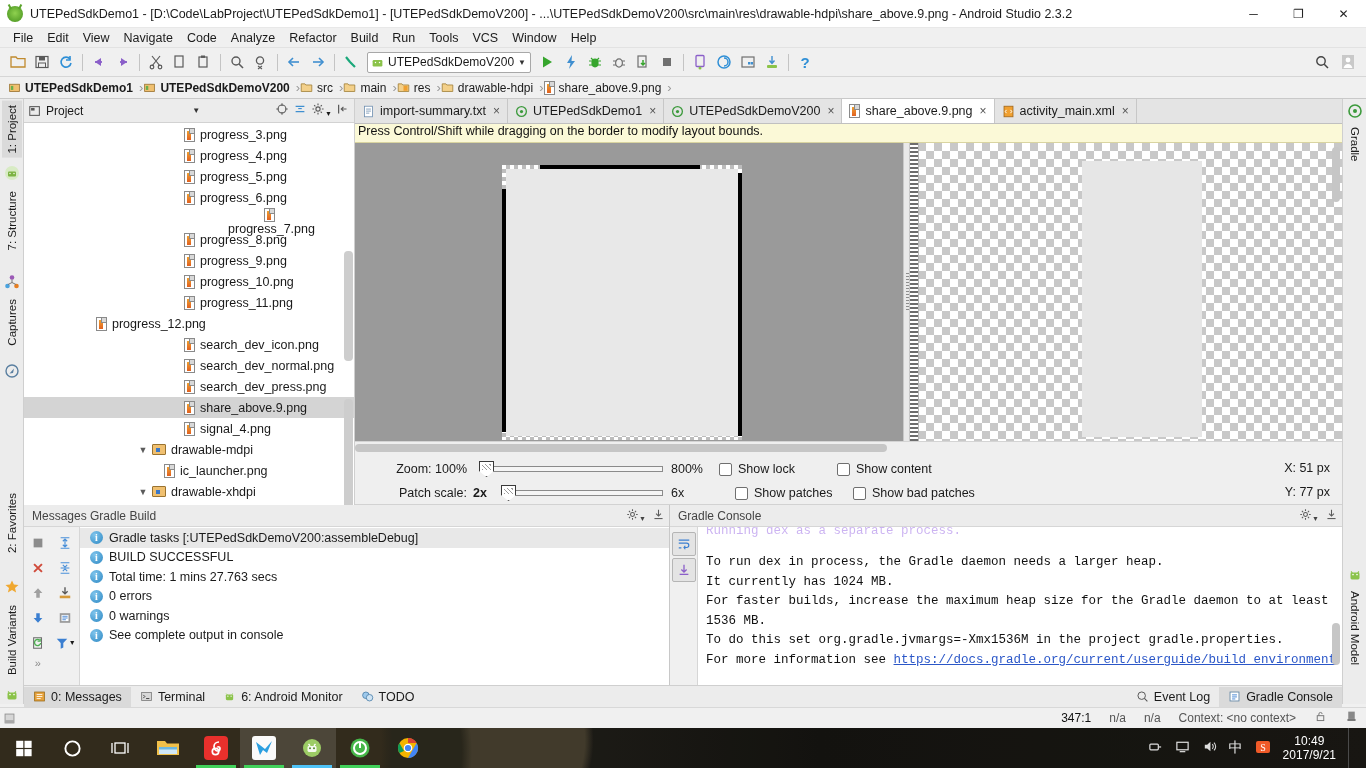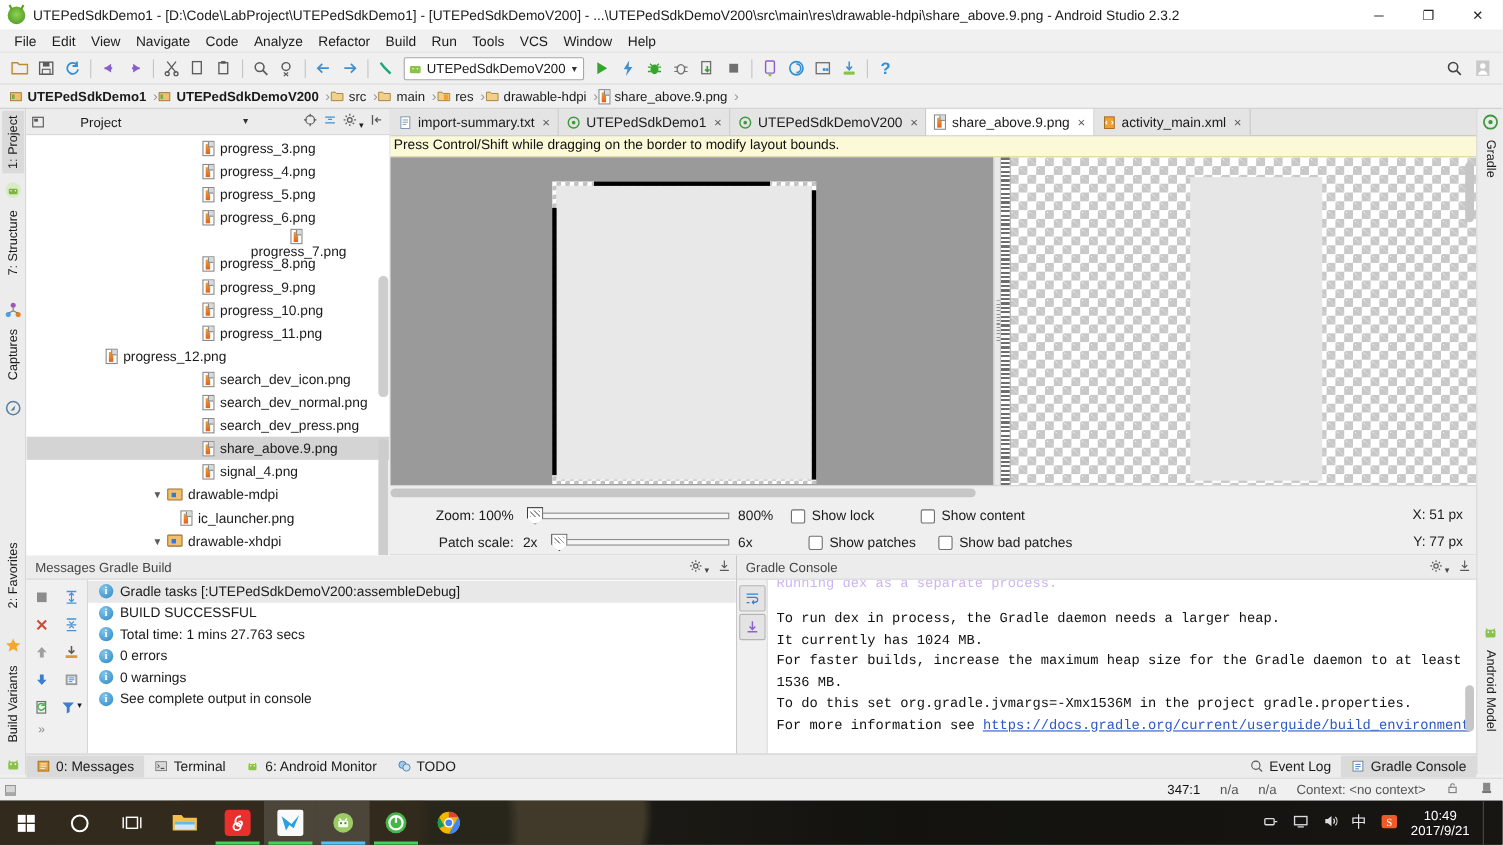--- a/index.html
+++ b/index.html
@@ -86,21 +86,21 @@
 
   
   .project-panel {
     position:absolute; left:24px; top:99px; width:331px; height:406px;
     background:#fff; border-right:1px solid #cfcfcf; display:flex; flex-direction:column;
   }
   .panel-head {
     height:24px; background:#ececec; border-bottom:1px solid #d2d2d2;
     display:flex; align-items:center; padding:0 4px; gap:4px; flex:0 0 auto;
   }
-  .panel-title { font-size:12px;margin-left:27px; }
+  .panel-title { font-size:12px; }
   .panel-head-icons { margin-left:auto; display:flex; align-items:center; gap:4px; }
   .tree { flex:1 1 auto; overflow:hidden; position:relative; padding-top:1px; background:#fff;}
   .tree-row {
     height:21px; display:flex; align-items:center; font-size:12.5px;
     padding-left:0; white-space:nowrap;
   }
   .tree-row.sel { background:#d4d4d4; }
   .tw { display:inline-block; width:18px; text-align:center; color:#5b5b5b; font-size:9px; flex:0 0 auto;}
   .tree-label { margin-left:5px; }
   .png-ico {
@@ -817,21 +817,21 @@
           <span>Show lock</span>
         </span>
         <span class="chk-wrap">
           <span class="chkbox"></span>
           <span>Show content</span>
         </span>
         <span class="xy" style="top:8px;">X: 51 px</span>
       </div>
       <div class="ctrl-row">
         <span class="ctrl-lbl">Patch scale:</span>
-        <span style="width:22px;text-align:center;padding-right:4px;">2x</span>
+        <span style="width:22px;text-align:left;padding-right:4px;font-weight:bold;">2x</span>
         <span class="slider" style="width:168px;">
           <span class="track"></span>
           <span class="knob"></span>
         </span>
         <span class="ctrl-max">6x</span>
         <span class="chk-wrap" style="width:118px;margin-left:16px;">
           <span class="chkbox"></span>
           <span>Show patches</span>
         </span>
         <span class="chk-wrap">

